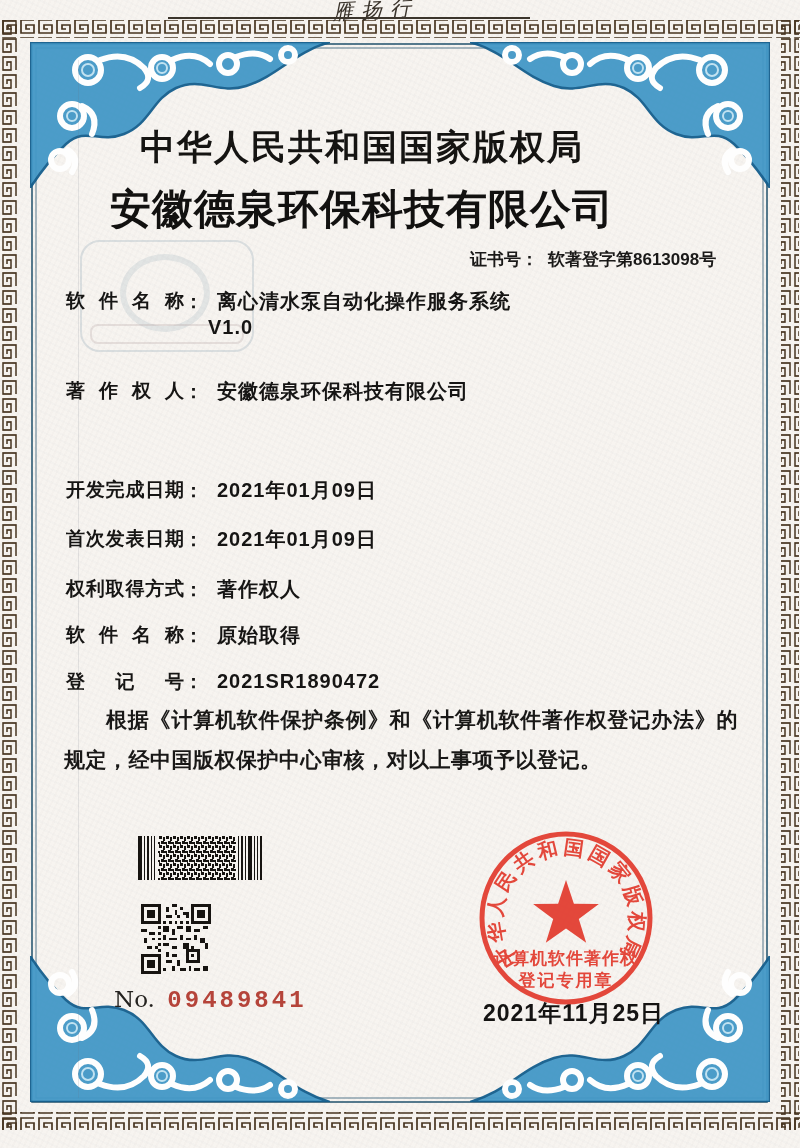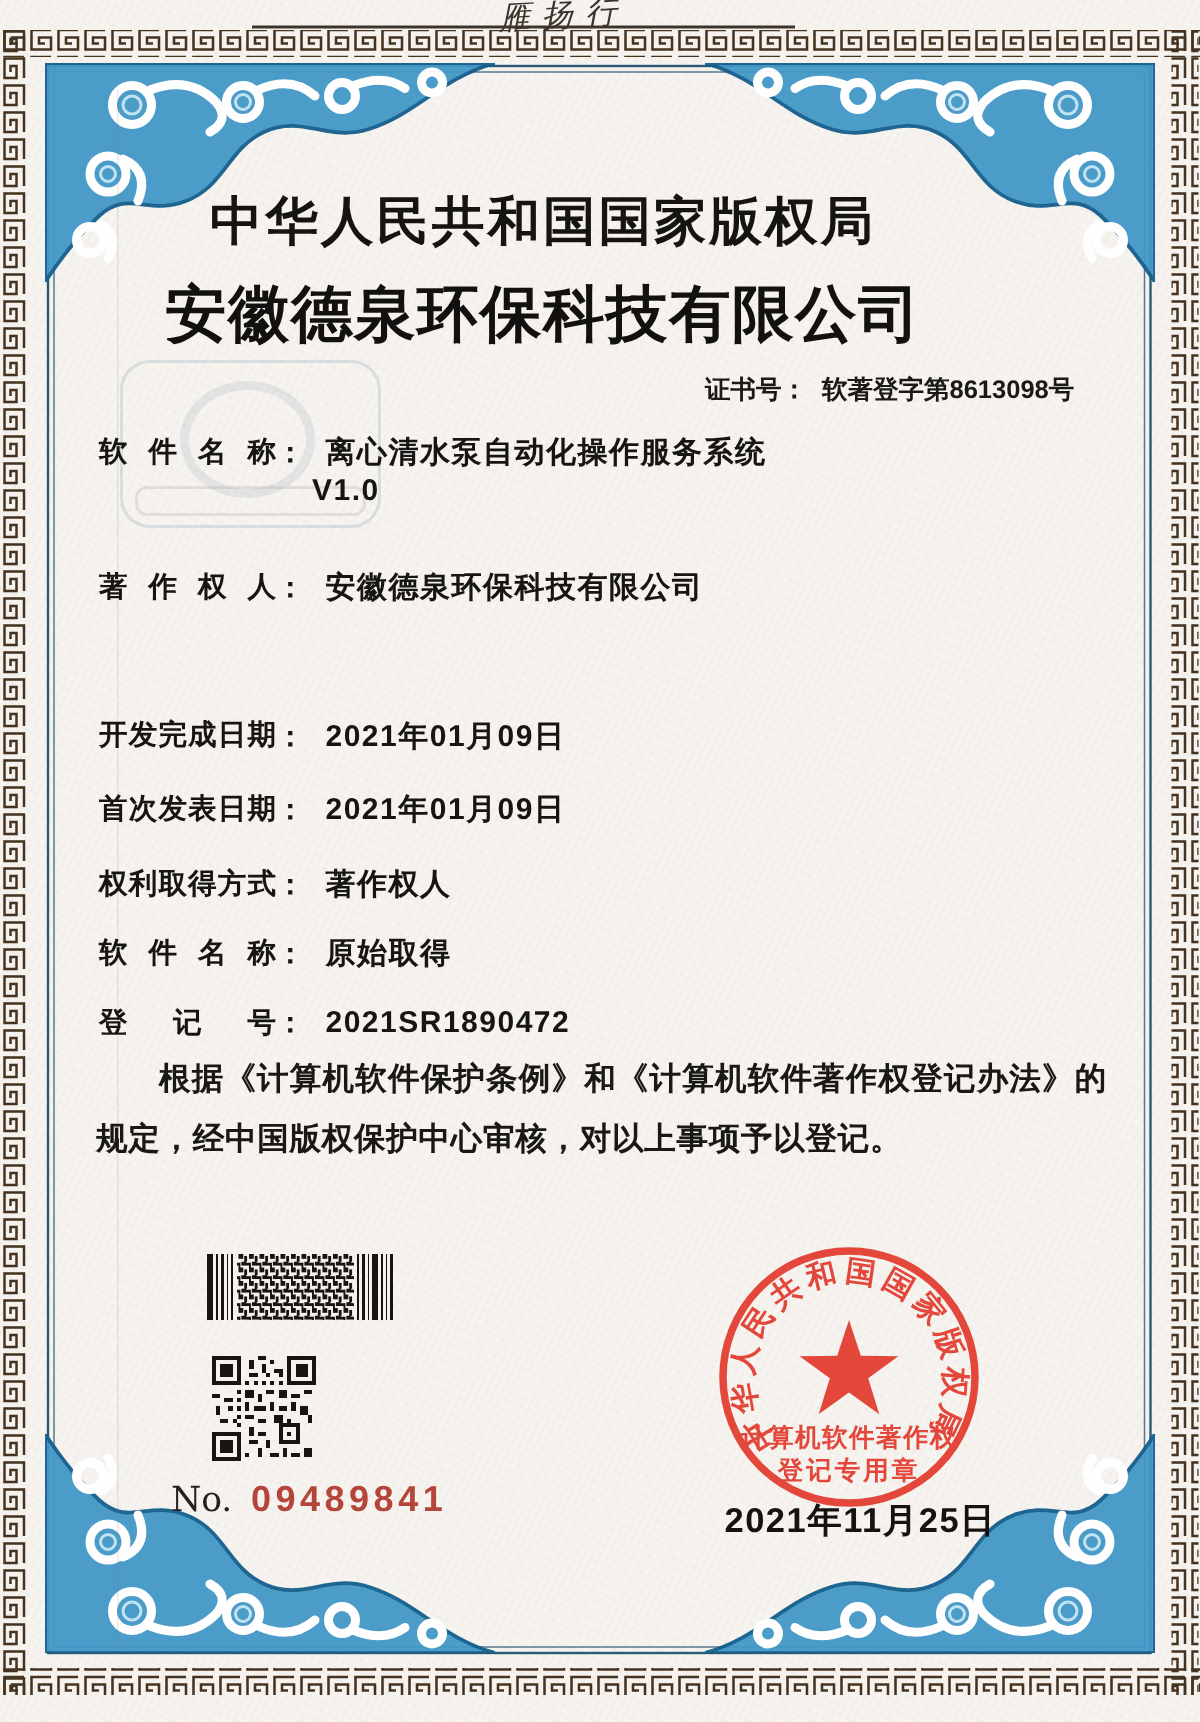--- a/index.html
+++ b/index.html
@@ -62,21 +62,21 @@
   
   .paragraph{position:absolute;left:64px;top:700px;width:674px;z-index:3;
              font-size:21px;font-weight:700;color:#191817;line-height:40px;
              text-align:justify;text-indent:42px;letter-spacing:.5px;}
 
   
   .barcode{position:absolute;left:138px;top:836px;z-index:3;}
   .qrcode{position:absolute;left:141px;top:904px;z-index:3;}
   .serial{position:absolute;left:114px;top:986px;z-index:3;white-space:nowrap;}
   .serial .no{font-family:"DejaVu Serif",serif;font-size:23px;color:#24221f;}
-  .serial .num{font-family:Liberation Sans, sans-serif;font-size:24px;
+  .serial .num{font-family:Liberation Mono, monospace;font-size:24px;
                font-weight:700;color:#b5443a;letter-spacing:3px;margin-left:8px;}
 
   
   .seal{position:absolute;left:470px;top:824px;z-index:5;}
   .issue-date{position:absolute;left:483px;top:998px;z-index:4;white-space:nowrap;
               font-size:23px;font-weight:700;color:#141312;letter-spacing:1px;}
 
   
   .fold{position:absolute;left:78px;top:60px;width:1px;height:1038px;
         background:rgba(110,115,125,.15);z-index:2;}

